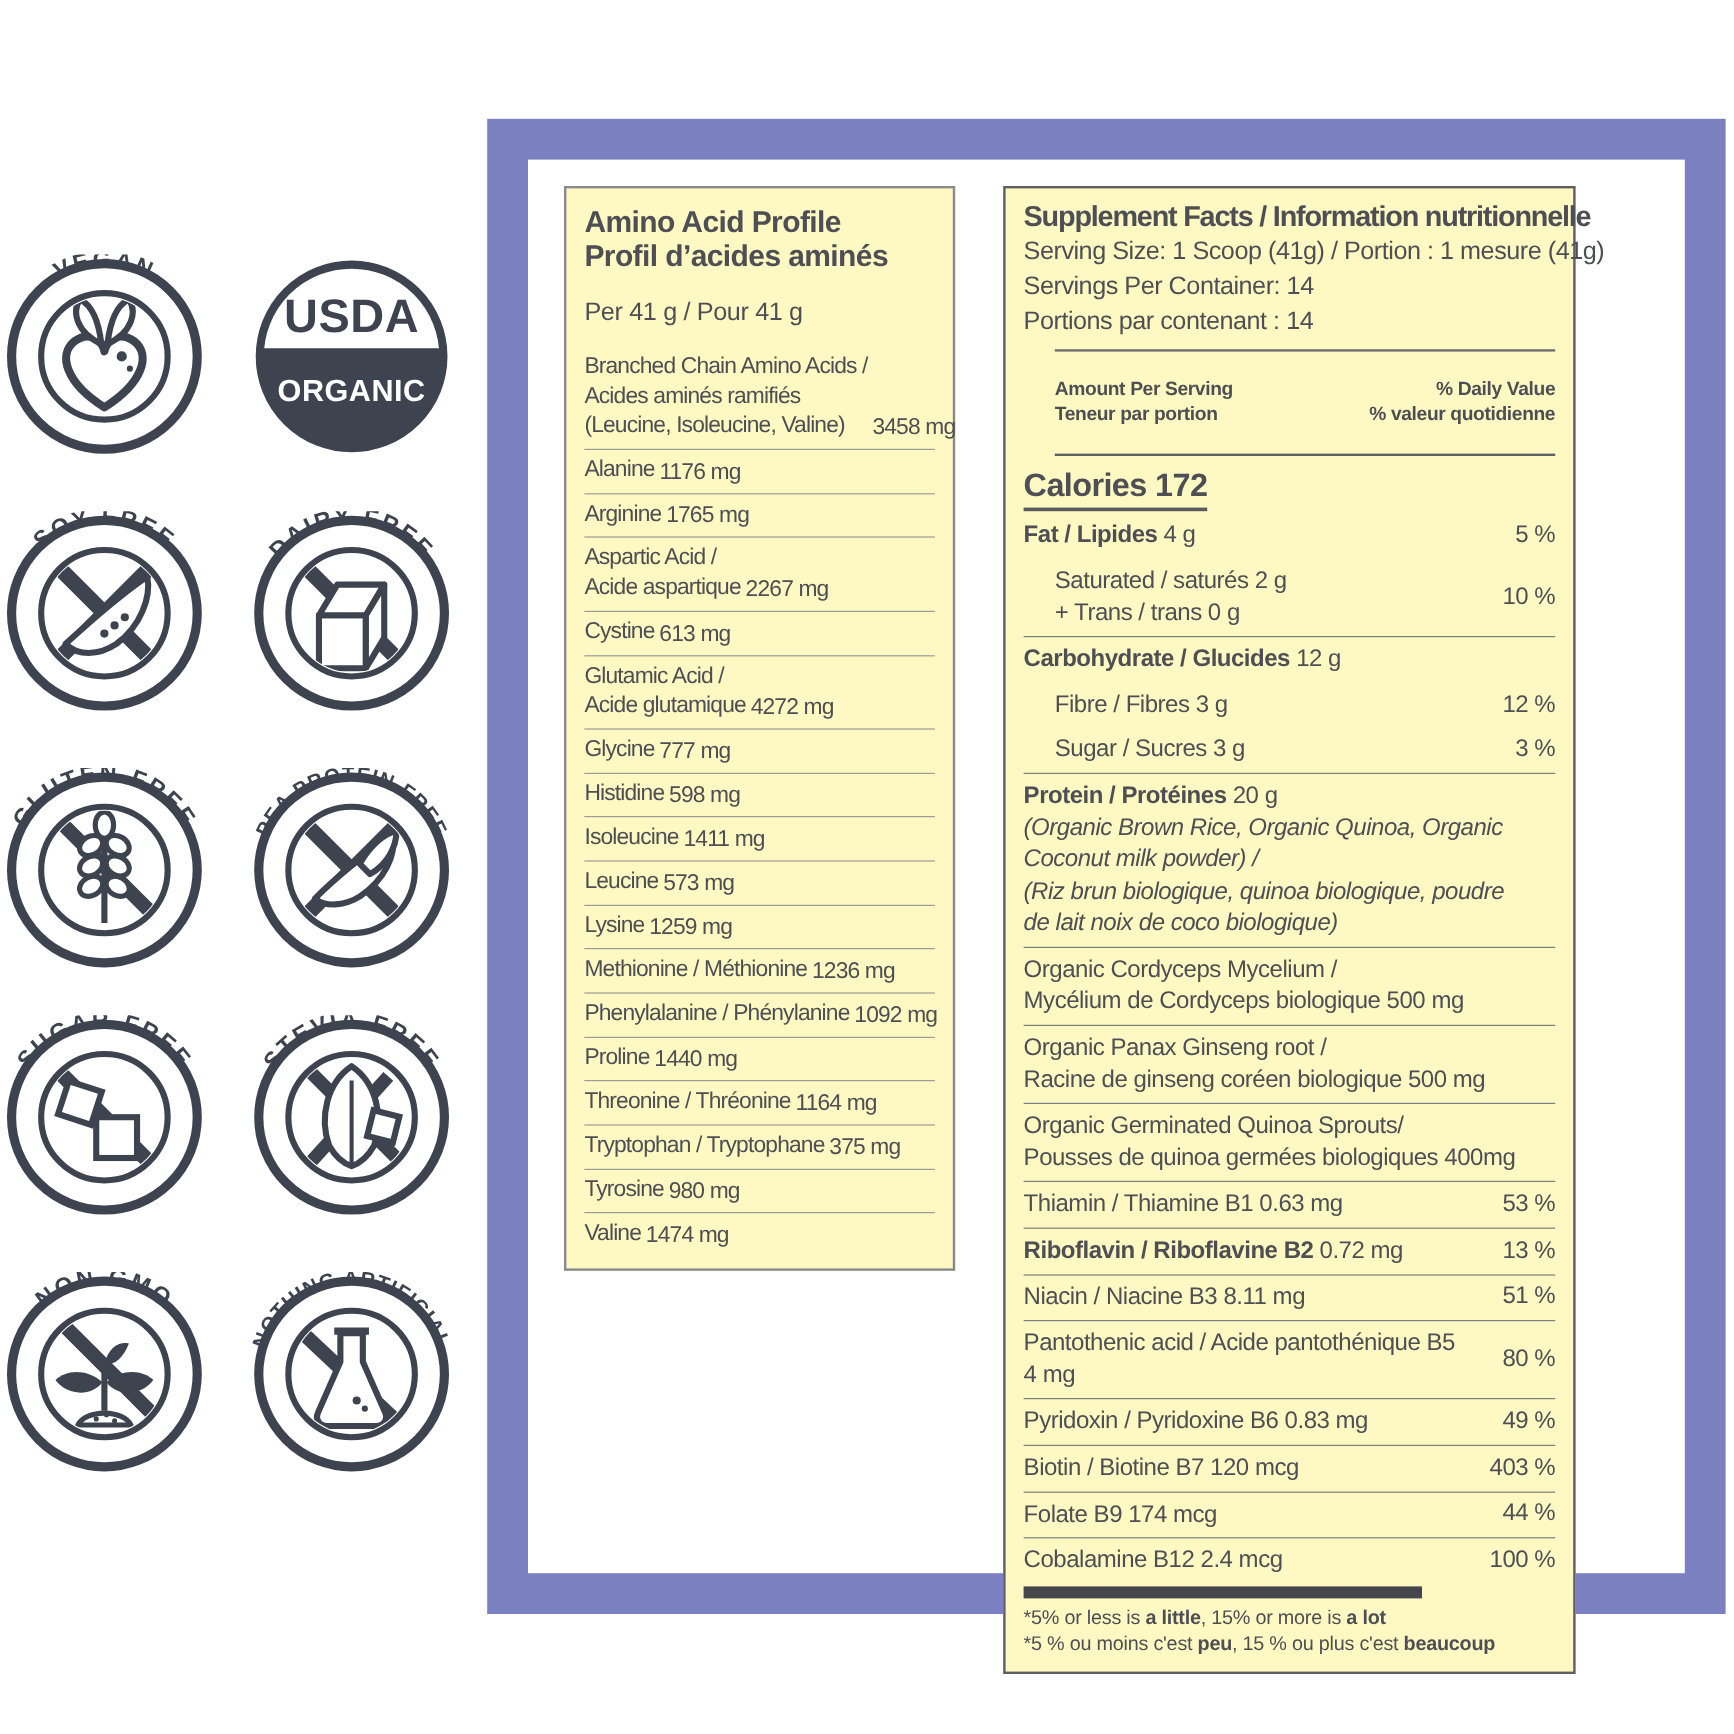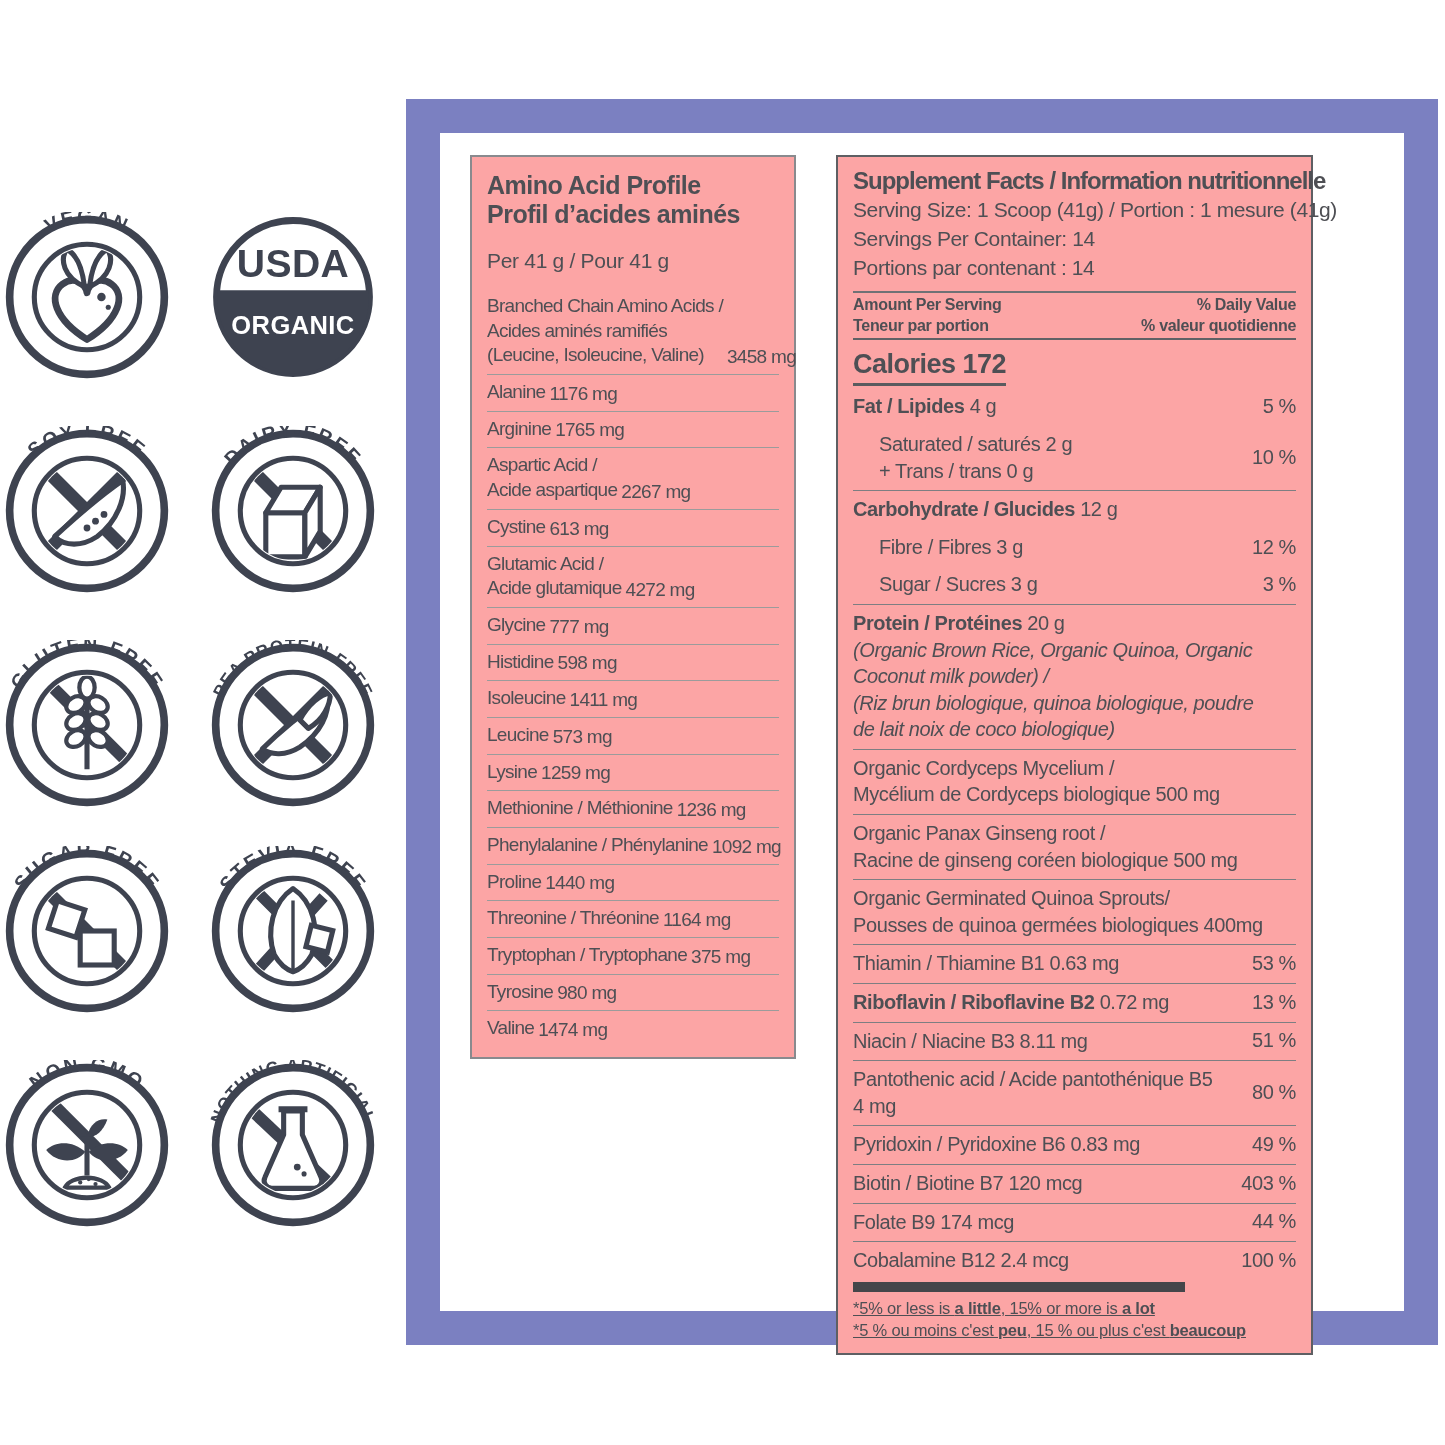--- a/index.html
+++ b/index.html
@@ -10,46 +10,46 @@
 
   
   .badge{position:absolute;width:170px;height:170px;}
   .badge svg{display:block}
 
   
   .frame{position:absolute;left:406px;top:99px;width:1032px;height:1246px;
          border:34px solid #7b80c1;box-sizing:border-box;background:#ffffff;}
 
   
-  .panel{position:absolute;background:#fca5a5;box-sizing:border-box;letter-spacing:-0.3px;}
+  .panel{position:absolute;background:#fef9c3;box-sizing:border-box;letter-spacing:-0.3px;}
   .amino{left:470px;top:155px;width:326px;border:2px solid #898a8e;padding:14px 15px 10px;}
   .a-title{font-weight:bold;font-size:25px;line-height:1.14;letter-spacing:-0.5px;}
   .a-sub{font-size:21px;margin-top:21px;margin-bottom:16px;}
   .a-row{display:flex;justify-content:flex-start;align-items:flex-end;padding:5px 0 6px;font-size:19px;letter-spacing:-0.7px;}
   .a-row + .a-row{border-top:1px solid #9b9b9b;}
   .a-lab div{line-height:1.3;white-space:nowrap;}
   .a-val{white-space:nowrap;padding-left:4px;}
 
   
   .supp{left:836px;top:155px;width:477px;border:2.5px solid #5e5f63;padding:10px 15px 12px;}
   .s-title{font-weight:bold;font-size:24px;letter-spacing:-1px;line-height:1.15;white-space:nowrap;}
   .s-serv{font-size:21px;line-height:1.4;letter-spacing:-0.4px;white-space:nowrap;}
   .s-amount-header{display:flex;justify-content:space-between;font-size:16px;font-weight:bold;
-      border-top:2px solid #707175;border-bottom:2.5px solid #606165;margin-top:8px;padding:2px 0;line-height:1.3;}
+      border-top:2px solid #707175;border-bottom:2.5px solid #606165;margin-top:8px;padding:22px 0;line-height:1.3;margin-left:26px;}
   .s-amount-header .right{text-align:right;}
   .s-cal{padding:9px 0 8px;}
   .cal-text{font-weight:bold;font-size:27px;border-bottom:3.5px solid #5a5b5f;padding-bottom:4px;letter-spacing:-0.5px;}
   .s-row{display:flex;justify-content:space-between;padding:5px 0 6px;font-size:20px;letter-spacing:-0.4px;gap:18px;}
   .s-row.rule{border-top:1.5px solid #7d7e82;}
   .s-row.ind{padding-left:26px;}
   .s-lab div{line-height:1.33;}
   .s-dv{white-space:nowrap;align-self:center;padding-left:8px;}
   .s-bar{height:10px;background:#45464a;width:75%;margin-top:2px;}
   .s-foot{padding-top:6px;font-size:16.5px;letter-spacing:-0.2px;}
-  .s-foot .foot{line-height:1.32;text-decoration:underline;}
+  .s-foot .foot{line-height:1.32;}
 </style>
 </head>
 <body>
 
 <div>
 
   <div class="frame"></div>
 
   <div id="badges">
       <div class="badge" style="left: 2px; top: 212px;">

